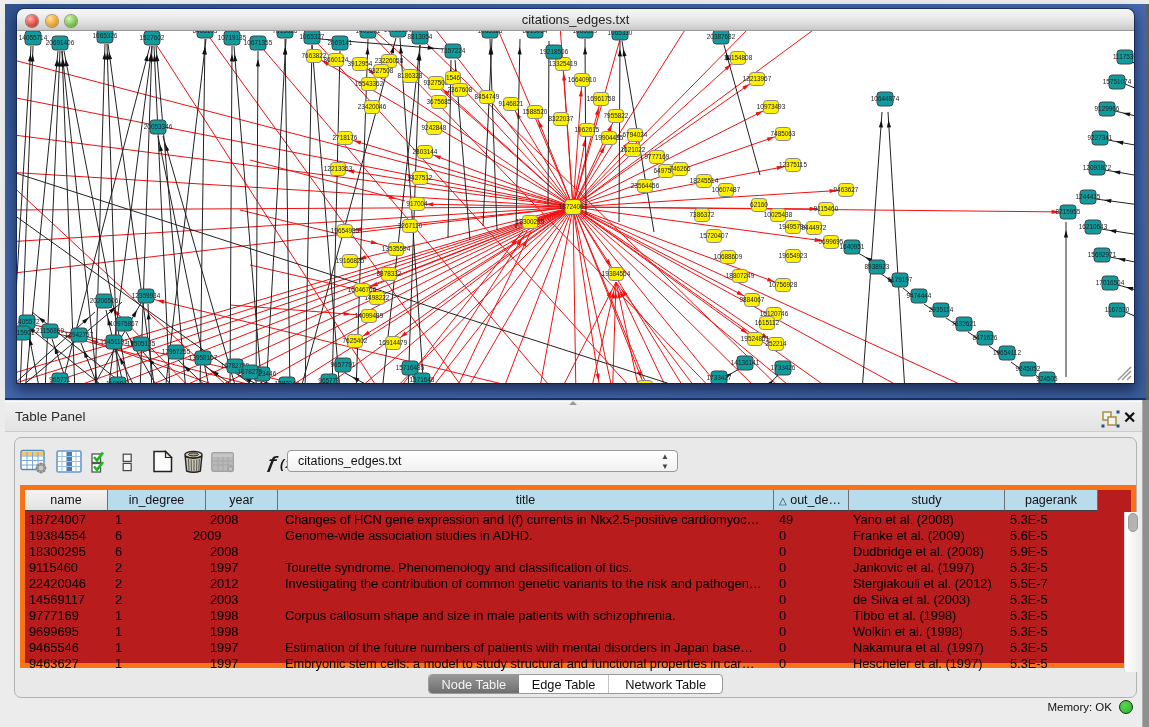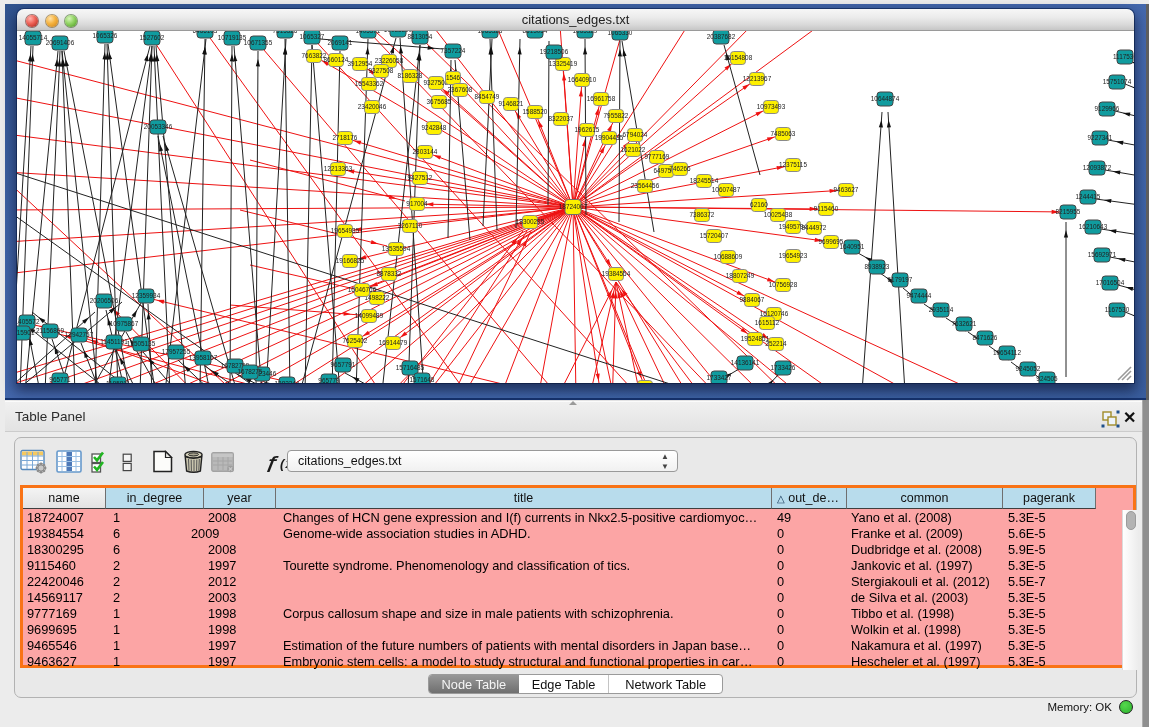--- a/index.html
+++ b/index.html
@@ -31,21 +31,21 @@
 .ic { position:absolute; }
 .fx { position:absolute; left:247px; top:452px; font-family:Liberation Mono, monospace;
   font-style:italic; font-weight:bold; font-size:19px; color:#1a1a1a;margin-left:20px; }
 .fx span { font-size:13px; font-weight:bold; letter-spacing:-1px; }
 #combo { position:absolute; left:287px; top:450px; width:391px; height:22px;
   background:linear-gradient(#ffffff,#f1f1f1); border:1px solid #999;
   border-radius:4px; }
 #combo .t { position:absolute; left:10px; top:3px; font-size:12.5px; color:#111; }
 #combo .ar { position:absolute; right:8px; top:1px; font-size:8px; color:#444; line-height:10px; }
 #table { position:absolute; left:20px; top:485px; width:1116px; height:183px;
-  background:#fca5a5; border:3px solid #f97316;padding-left:10px; }
+  background:#b91c1c; border:5px solid #f97316;padding-left:10px; }
 .th { position:absolute; top:0; height:21px; background:#b8dcec;
   border-right:1px solid #6f6f6f; border-bottom:1px solid #3f3f3f;
   font-size:12.5px; color:#111; text-align:center; line-height:21px; }
 .th.hgrey { background:linear-gradient(#f4f4f4,#e2e2e2); }
 .tri { font-size:10px; color:#135; }
 #rows { position:absolute; left:0; top:22px; width:1114px; height:160px; overflow:hidden; }
 .tr { position:absolute; left:0; width:100%; height:16px; }
 .td { position:absolute; top:0; height:16px; font-size:12.8px; color:#000;
   white-space:nowrap; overflow:hidden; line-height:15px; }
 #vscroll { position:absolute; left:1099px; top:22px; width:16px; height:160px;
@@ -800,21 +800,21 @@
 <div id="combo">
     <div class="t">citations_edges.txt</div>
     <div class="ar">▲<br>▼</div>
   </div>
 <div id="table">
   <div class="th hgrey" style="left:0;width:83px">name</div>
 <div class="th" style="left:83px;width:98px">in_degree</div>
 <div class="th" style="left:181px;width:72px">year</div>
 <div class="th" style="left:253px;width:496px">title</div>
 <div class="th" style="left:749px;width:75px;text-align:left;padding-left:5px"><span class="tri">△</span> out_de…</div>
-<div class="th" style="left:824px;width:156px">common</div>
+<div class="th" style="left:824px;width:156px">study</div>
 <div class="th" style="left:980px;width:93px">pagerank</div>
   <div id="rows">
 <div class="tr" style="top:0px">
         <div class="td" style="left:0px;width:83px;padding-left:4px">18724007</div>
         <div class="td" style="left:83px;width:98px;padding-left:7px">1</div>
         <div class="td" style="left:181px;width:72px;padding-left:4px">2008</div>
         <div class="td" style="left:253px;width:496px;padding-left:7px">Changes of HCN gene expression and I(f) currents in Nkx2.5‑positive cardiomyoc…</div>
         <div class="td" style="left:749px;width:75px;padding-left:5px">49</div>
         <div class="td" style="left:824px;width:156px;padding-left:4px">Yano et al. (2008)</div>
         <div class="td" style="left:980px;width:93px;padding-left:5px">5.3E‑5</div>
@@ -842,20 +842,21 @@
         <div class="td" style="left:181px;width:72px;padding-left:4px">1997</div>
         <div class="td" style="left:253px;width:496px;padding-left:7px">Tourette syndrome. Phenomenology and classification of tics.</div>
         <div class="td" style="left:749px;width:75px;padding-left:5px">0</div>
         <div class="td" style="left:824px;width:156px;padding-left:4px">Jankovic et al. (1997)</div>
         <div class="td" style="left:980px;width:93px;padding-left:5px">5.3E‑5</div>
       </div>
 <div class="tr" style="top:64px">
         <div class="td" style="left:0px;width:83px;padding-left:4px">22420046</div>
         <div class="td" style="left:83px;width:98px;padding-left:7px">2</div>
         <div class="td" style="left:181px;width:72px;padding-left:4px">2012</div>
+        <div class="td" style="left:253px;width:496px;padding-left:7px">Investigating the contribution of common genetic variants to the risk and pathogen…</div>
         <div class="td" style="left:749px;width:75px;padding-left:5px">0</div>
         <div class="td" style="left:824px;width:156px;padding-left:4px">Stergiakouli et al. (2012)</div>
         <div class="td" style="left:980px;width:93px;padding-left:5px">5.5E‑7</div>
       </div>
 <div class="tr" style="top:80px">
         <div class="td" style="left:0px;width:83px;padding-left:4px">14569117</div>
         <div class="td" style="left:83px;width:98px;padding-left:7px">2</div>
         <div class="td" style="left:181px;width:72px;padding-left:4px">2003</div>
         <div class="td" style="left:749px;width:75px;padding-left:5px">0</div>
         <div class="td" style="left:824px;width:156px;padding-left:4px">de Silva et al. (2003)</div>

